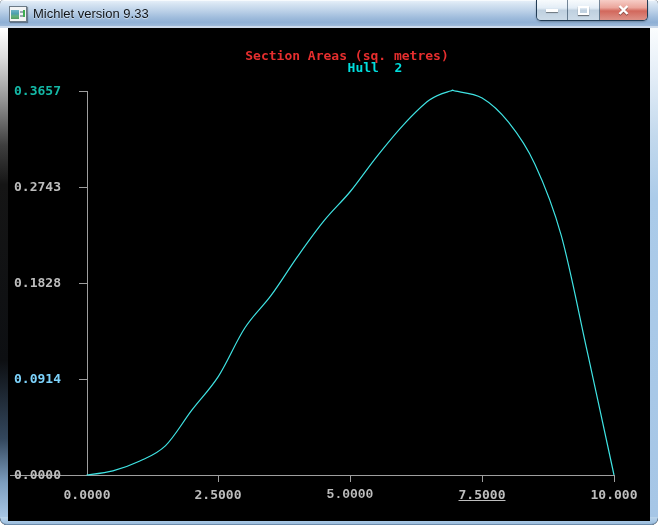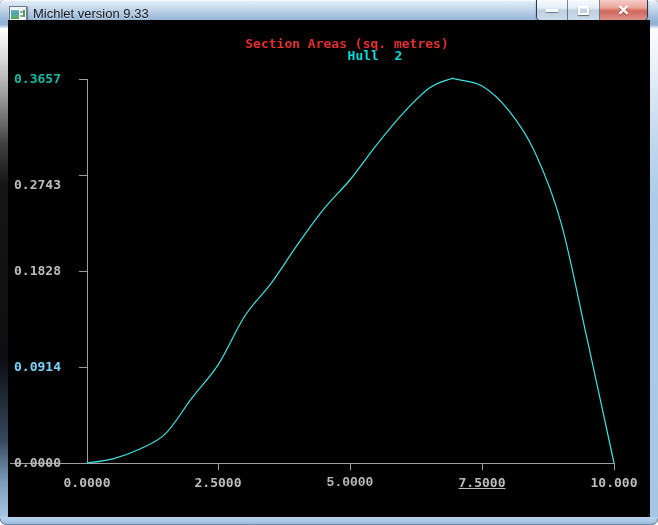--- a/index.html
+++ b/index.html
@@ -54,21 +54,21 @@
     position:absolute;right:0;top:28px;bottom:8px;width:8px;
     background:linear-gradient(#fbfdfe 0%,#e3edf7 10%,#c3d9ed 22%,#abcbe9 35%,#a6c6e6 100%);
   }
   .border-bottom{
     position:absolute;left:0;right:0;bottom:0;height:8px;
     background:linear-gradient(#bad4eb 0%,#a7c7e5 55%,#97b7d7 100%);
     border-radius:0 0 7px 7px;
     box-shadow:inset 0 -1px 0 #6d8cab;
   }
   .client{
-    position:absolute;left:8px;top:20px;width:642px;height:489px;background:#000;
+    position:absolute;left:8px;top:32px;width:642px;height:489px;background:#000;
     font-family:"DejaVu Sans Mono", monospace;font-weight:bold;
   }
   .chart-title{
     position:absolute;top:16px;left:339px;transform:translateX(-50%);
     font-size:13px;color:#e62e2e;white-space:pre;letter-spacing:0;
   }
   .chart-subtitle{
     position:absolute;top:28px;left:367px;transform:translateX(-50%);
     font-size:13px;color:#00dede;white-space:pre;
   }
@@ -131,21 +131,21 @@
         <line x1="342.5" y1="444" x2="342.5" y2="450" stroke="#9e9e9e" stroke-width="1" shape-rendering="crispEdges"></line>
         <line x1="474.5" y1="444" x2="474.5" y2="450" stroke="#9e9e9e" stroke-width="1" shape-rendering="crispEdges"></line>
         <line x1="606.5" y1="444" x2="606.5" y2="450" stroke="#9e9e9e" stroke-width="1" shape-rendering="crispEdges"></line>
         <path d="M78.5,443.0 C82.9,442.3 96.1,441.1 104.9,438.8 C113.7,436.5 122.5,433.5 131.3,429.3 C140.0,425.1 148.8,422.2 157.6,413.6 C166.4,405.0 175.2,389.4 184.0,377.9 C192.8,366.3 201.6,357.9 210.4,344.3 C219.2,330.6 228.0,309.5 236.8,296.0 C245.5,282.5 254.3,275.3 263.1,263.4 C271.9,251.5 280.7,237.0 289.5,224.6 C298.3,212.2 307.1,199.7 315.9,188.9 C324.7,178.0 333.5,170.2 342.3,159.5 C351.0,148.8 359.8,135.9 368.6,124.8 C377.4,113.8 386.2,102.8 395.0,93.3 C403.8,83.9 413.5,73.9 421.4,68.1 C429.3,62.4 438.1,60.5 442.5,59.0 C446.9,57.5 442.5,58.0 447.8,59.2 C453.0,60.4 465.3,60.9 474.1,66.0 C482.9,71.2 491.7,79.2 500.5,90.2 C509.3,101.2 518.1,113.3 526.9,132.2 C535.7,151.1 544.5,172.1 553.3,203.6 C562.0,235.1 570.8,281.3 579.6,321.2 C588.4,361.1 601.6,422.7 606.0,443.0" fill="none" stroke="#3fe3e3" stroke-width="1.2"></path>
       </svg>
     <div class="chart-title" style="color: rgb(230, 46, 46);">Section Areas (sq. metres)</div>
     <div class="chart-subtitle" style="color: rgb(0, 222, 222);">Hull  2</div>
   <div class="ytick-label" style="top: 436px; color: rgb(189, 189, 189);">0.0000</div>
       <div class="ytick-label" style="top: 340px; color: #7dd3fc;">0.0914</div>
       <div class="ytick-label" style="top: 244px; color: rgb(189, 189, 189);">0.1828</div>
-      <div class="ytick-label" style="top: 148px; color: rgb(189, 189, 189); margin-top: 10px;">0.2743</div>
+      <div class="ytick-label" style="top: 148px; color: rgb(189, 189, 189);">0.2743</div>
       <div class="ytick-label" style="top: 52px; color: #14b8a6; text-align: right;">0.3657</div>
       <div class="xtick-label" style="left: 47px; color: rgb(189, 189, 189);">0.0000</div>
       <div class="xtick-label" style="left: 178px; color: rgb(189, 189, 189);">2.5000</div>
       <div class="xtick-label" style="left: 310px; color: rgb(189, 189, 189); font-family: Liberation Mono, monospace;">5.0000</div>
       <div class="xtick-label" style="left: 442px; color: rgb(189, 189, 189); text-decoration: underline;">7.5000</div>
       <div class="xtick-label" style="left: 574px; color: rgb(189, 189, 189);">10.000</div>
     </div>
 
 </div>
 

